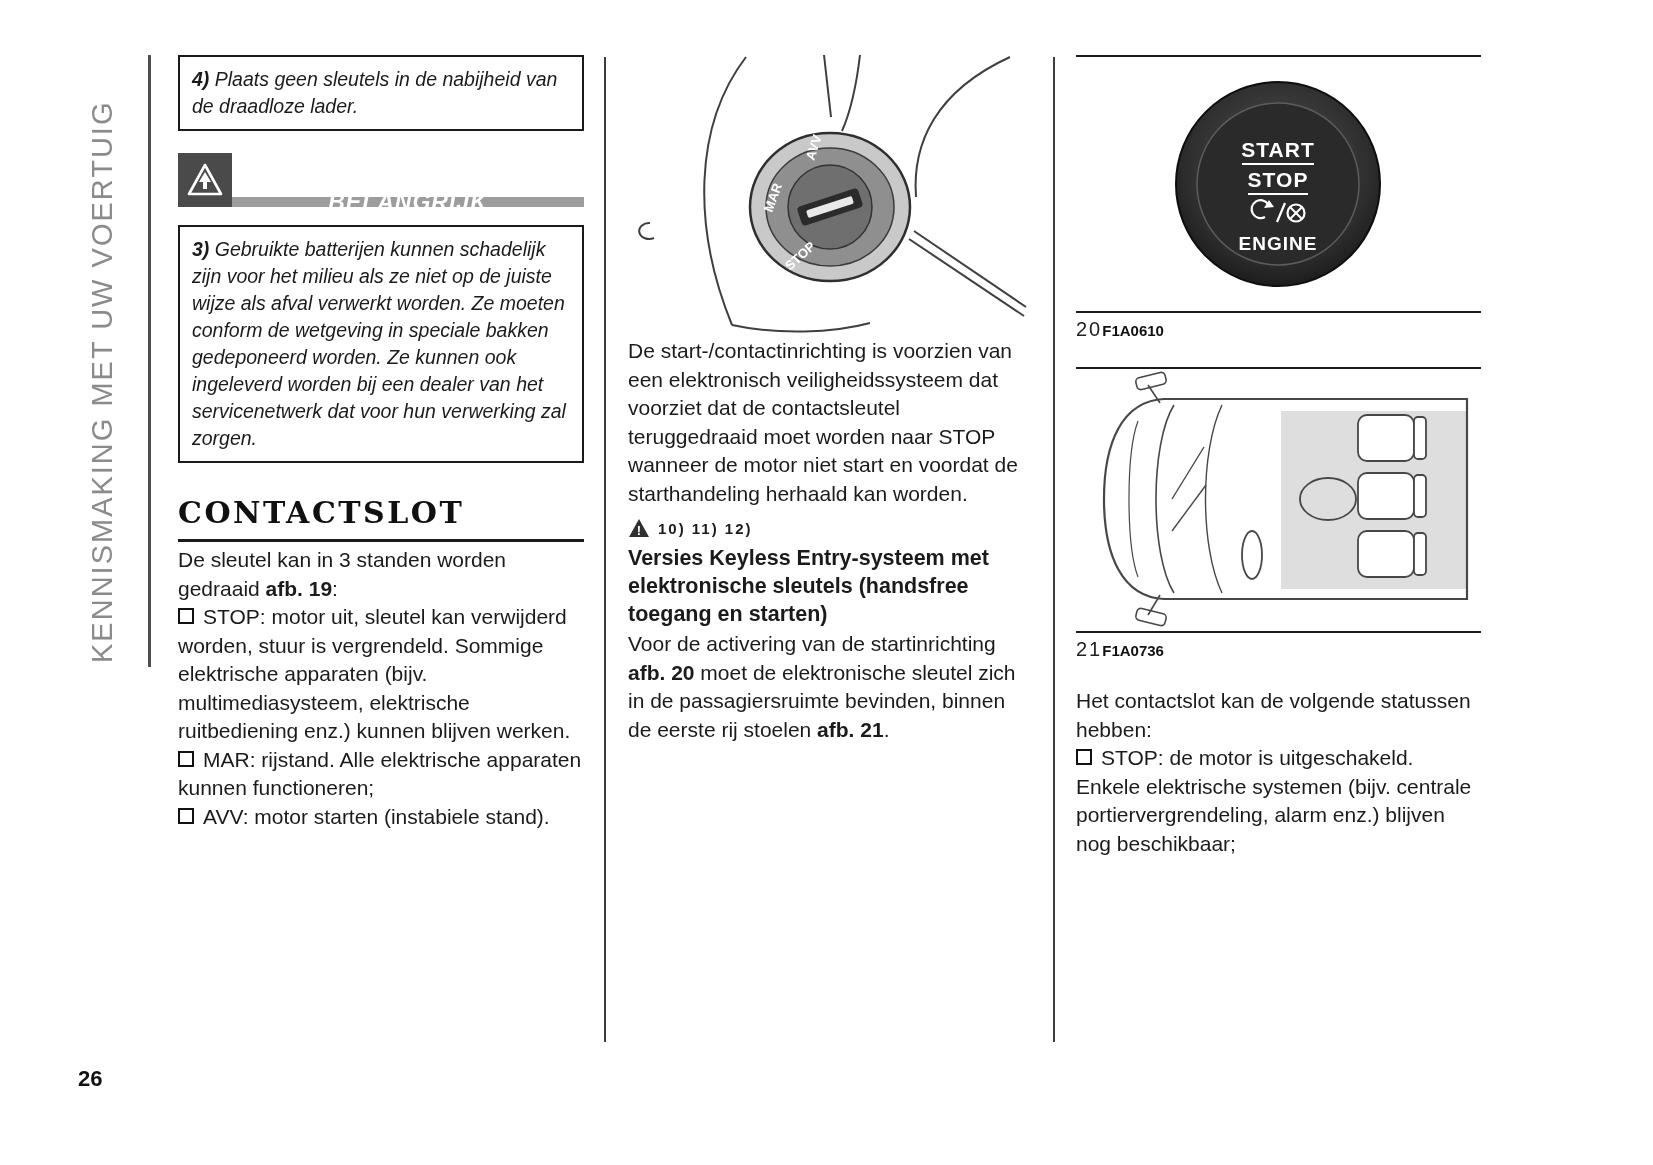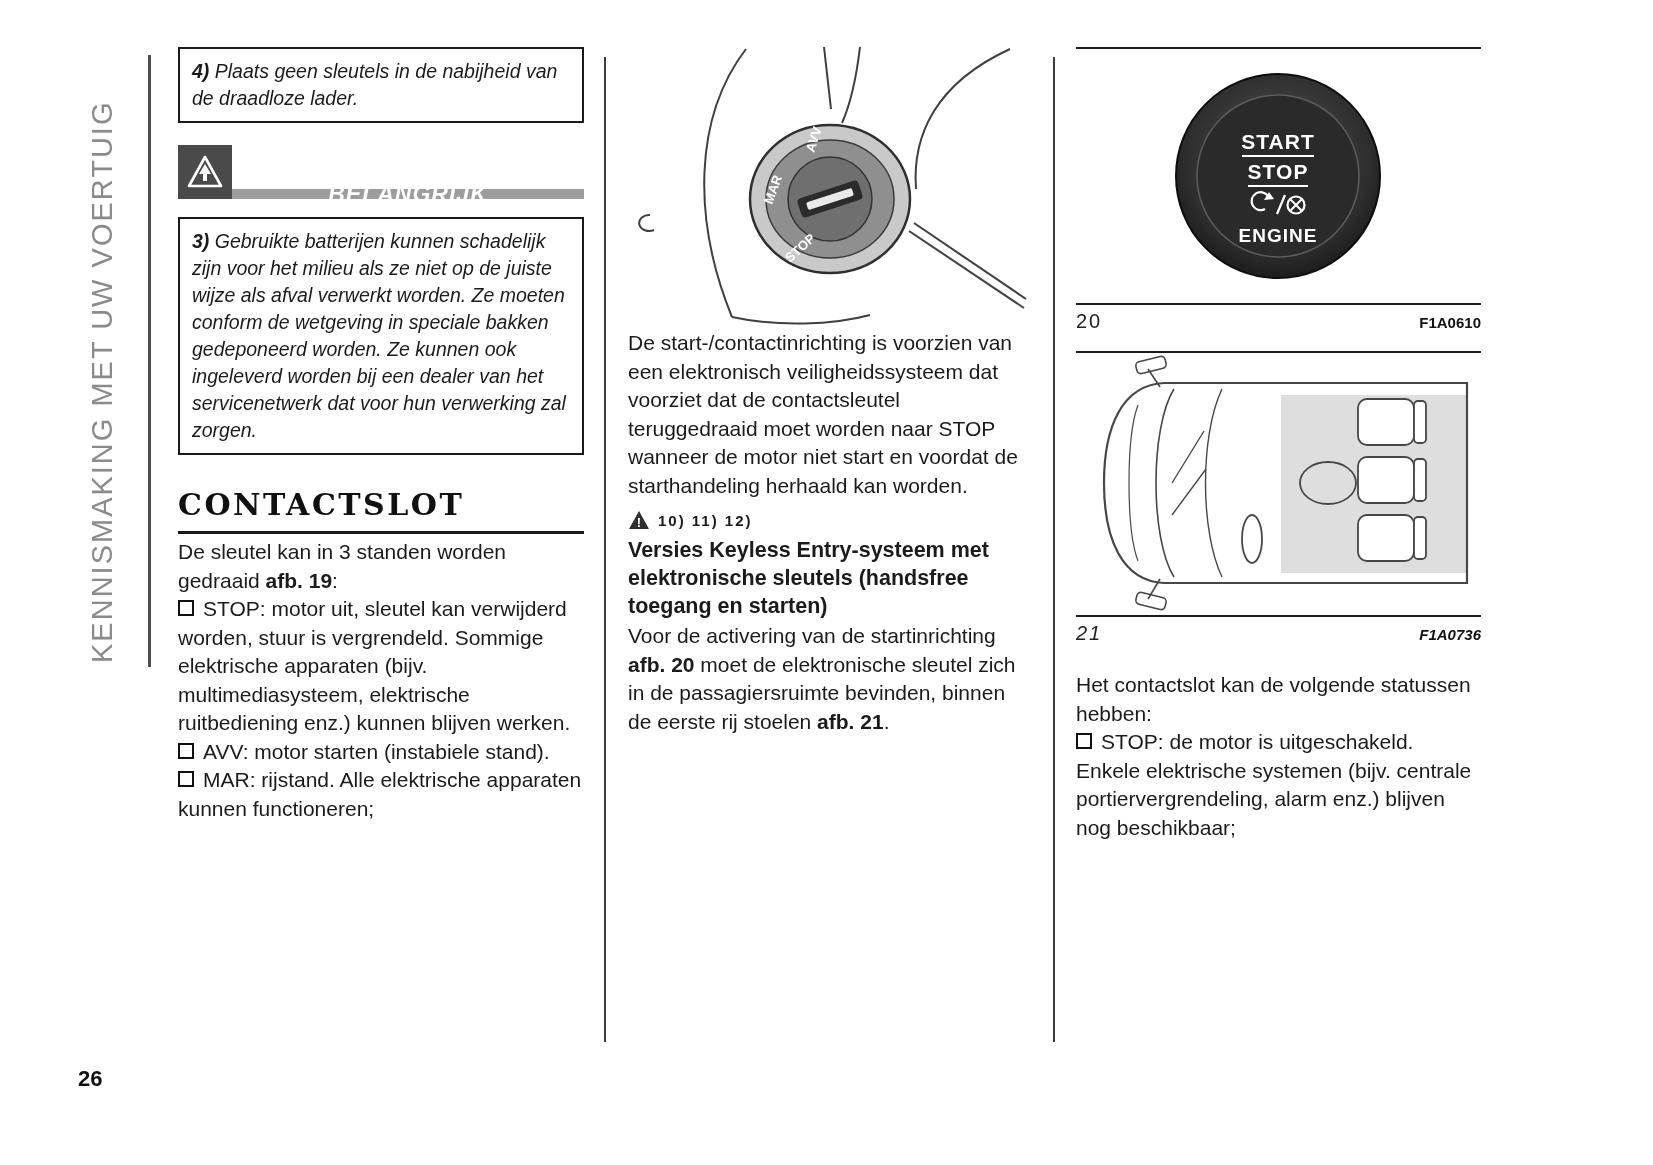--- a/index.html
+++ b/index.html
@@ -7,21 +7,21 @@
        font-family:"Liberation Sans", sans-serif;color:#1b1b1b;}
 
   
   .sidebar-title{position:absolute;top:57px;left:86px;height:606px;width:54px;
     writing-mode:vertical-rl;transform:rotate(180deg);
     font-size:29px;letter-spacing:2px;color:#8b8b8b;white-space:nowrap;}
   .sidebar-rule{position:absolute;left:148px;top:55px;width:3px;height:612px;background:#4f4f4f;}
   .page-number{position:absolute;left:78px;top:1066px;font-size:22px;font-weight:bold;color:#111;}
 
   
-  .col{position:absolute;top:47px;}
+  .col{position:absolute;top:55px;}
   .col1{left:178px;width:406px;}
   .col2{left:628px;width:403px;}
   .col3{left:1076px;width:405px;}
   .vdivider{position:absolute;top:57px;width:2px;height:985px;background:#3c3c3c;}
   .vd1{left:604px;} .vd2{left:1053px;}
 
   
   .note-box{border:2px solid #1a1a1a;padding:9px 12px;font-style:italic;
     font-size:19.5px;line-height:27px;color:#1b1b1b;}
   .note-box b{font-weight:bold;}
@@ -37,33 +37,33 @@
   .subheading{margin-top:20px;font-weight:bold;font-size:21.5px;line-height:28px;}
   .body-text{font-size:21px;line-height:28.5px;margin-top:4px;}
   .bullet{font-size:21px;line-height:28.5px;}
   .sq{display:inline-block;width:12px;height:12px;border:2px solid #111;
     margin-right:9px;vertical-align:baseline;position:relative;top:0px;}
 
   
   .fig-block{}
   .fig-top-rule{border-top:2px solid #1a1a1a;}
   .fig-caption{border-top:2px solid #1a1a1a;padding-top:5px;
-    display:flex;justify-content:space-between;align-items:baseline;}
+    display:flex;justify-content:flex-start;align-items:baseline;}
   .fig-num{font-size:20px;color:#222;letter-spacing:2px;}
   .fig-code{font-size:15px;font-weight:bold;color:#111;}
 
   
   .col2 .body-text{}
   .refs-row{display:flex;align-items:center;gap:8px;margin-top:10px;}
   .refs-text{font-size:15px;font-weight:bold;letter-spacing:2px;}
   .col2 .subheading{margin-top:6px;}
   .col2 .para2{margin-top:2px;}
 
   
-  .fig21-block{margin-top:18px;font-style:italic;}
+  .fig21-block{margin-top:26px;}
   .col3 .body-text{margin-top:26px;}
 
   svg{display:block;}
 </style>
 </head>
 <body>
 
 <div class="sidebar-title">KENNISMAKING MET UW VOERTUIG</div>
 <div class="sidebar-rule"></div>
 <div class="page-number">26</div>
@@ -91,22 +91,22 @@
     <b>3)</b><span> Gebruikte batterijen kunnen schadelijk zijn voor het milieu als ze niet op de juiste wijze als afval verwerkt worden. Ze moeten conform de wetgeving in speciale bakken gedeponeerd worden. Ze kunnen ook ingeleverd worden bij een dealer van het servicenetwerk dat voor hun verwerking zal zorgen.</span>
   </div>
 
   <div class="section-heading">CONTACTSLOT</div>
   <div class="heading-rule"></div>
 
 
   <div class="body-text"><span>De sleutel kan in 3 standen worden gedraaid </span><b>afb. 19</b><span>:</span></div>
 
   <div class="bullet"><span class="sq"></span><span>STOP: motor uit, sleutel kan verwijderd worden, stuur is vergrendeld. Sommige elektrische apparaten (bijv. multimediasysteem, elektrische ruitbediening enz.) kunnen blijven werken.</span></div>
+  <div class="bullet"><span class="sq"></span><span>MAR: rijstand. Alle elektrische apparaten kunnen functioneren;</span></div>
   <div class="bullet"><span class="sq"></span><span>AVV: motor starten (instabiele stand).</span></div>
-  <div class="bullet"><span class="sq"></span><span>MAR: rijstand. Alle elektrische apparaten kunnen functioneren;</span></div>
 </div>
 
 <div class="col col2">
 
   <div class="fig-block">
     <svg width="403" height="278" viewBox="0 0 403 278">
 
       <path d="M118,2 C66,70 64,172 104,270" fill="none" stroke="#3f3f3f" stroke-width="2"></path>
       <path d="M104,270 C150,280 205,278 242,268" fill="none" stroke="#3f3f3f" stroke-width="2"></path>
       <path d="M196,0 L203,62" fill="none" stroke="#3f3f3f" stroke-width="2"></path>

